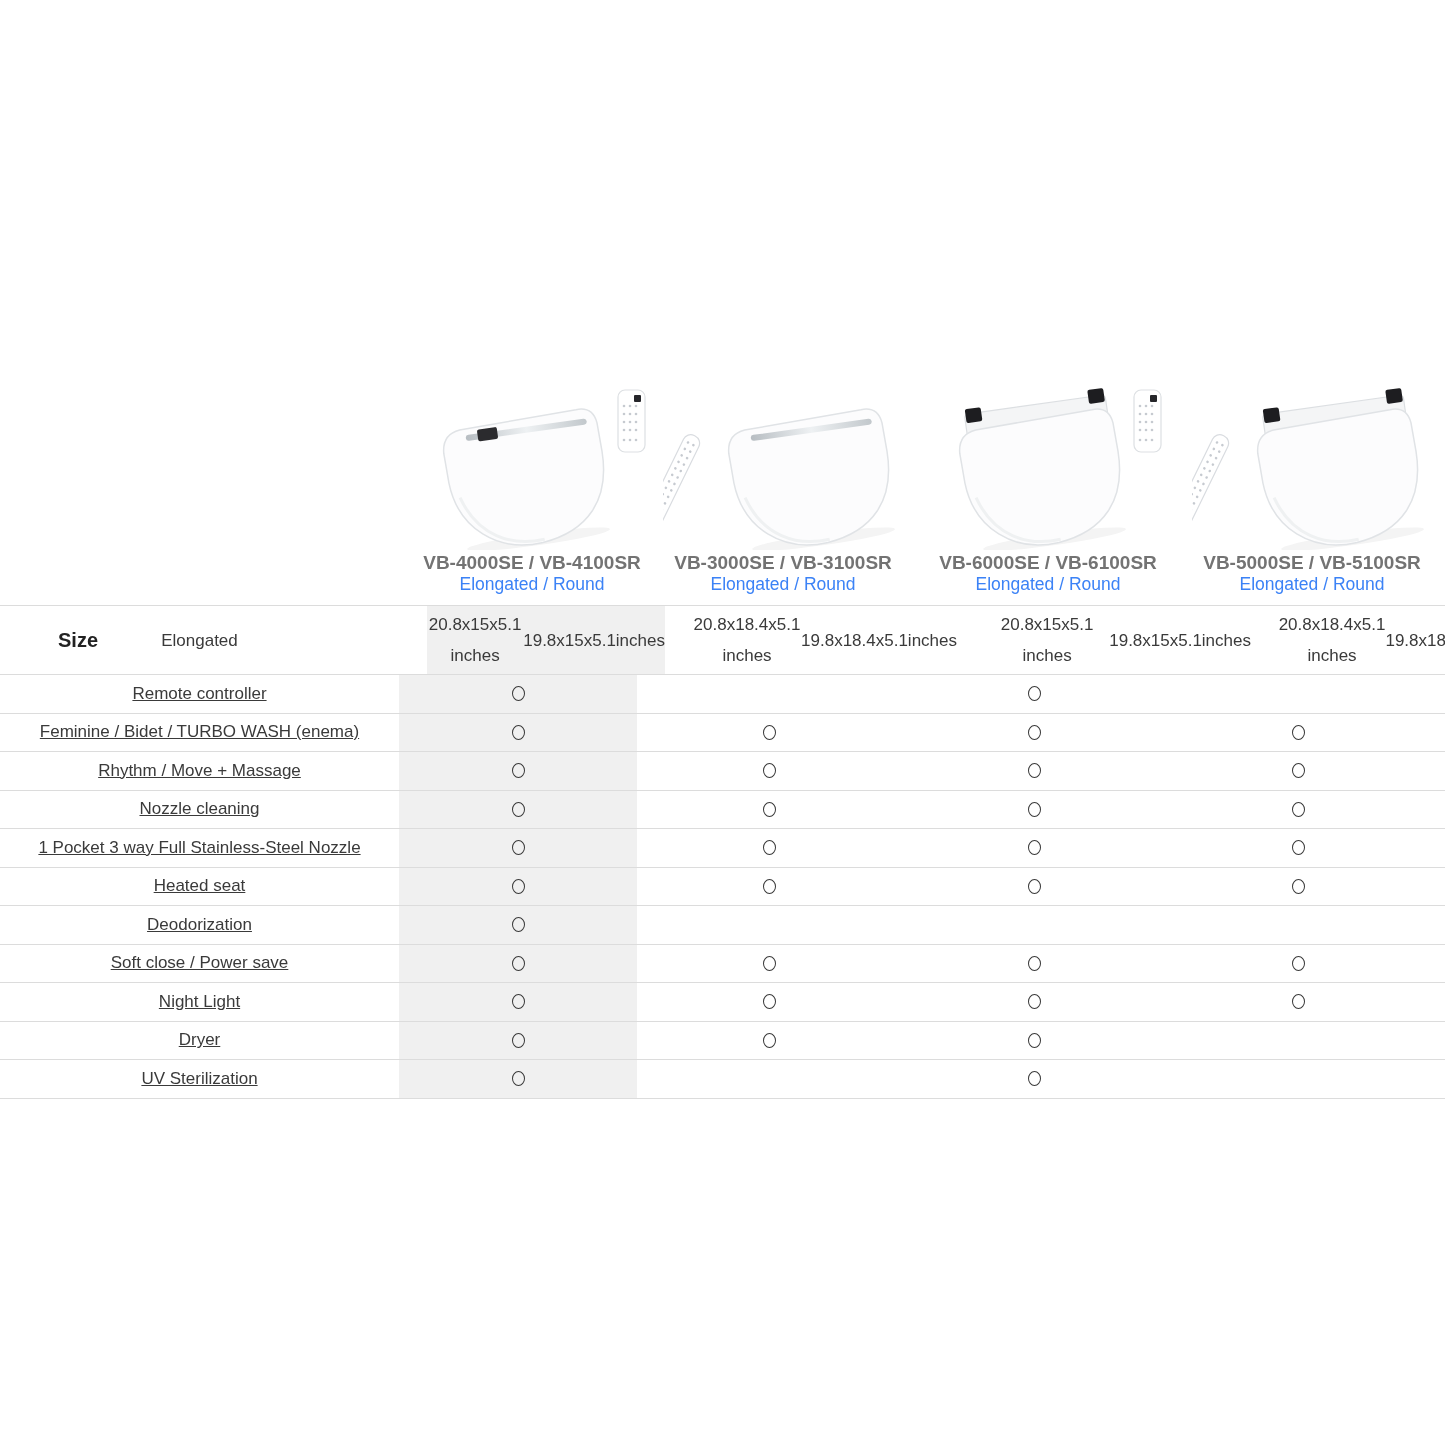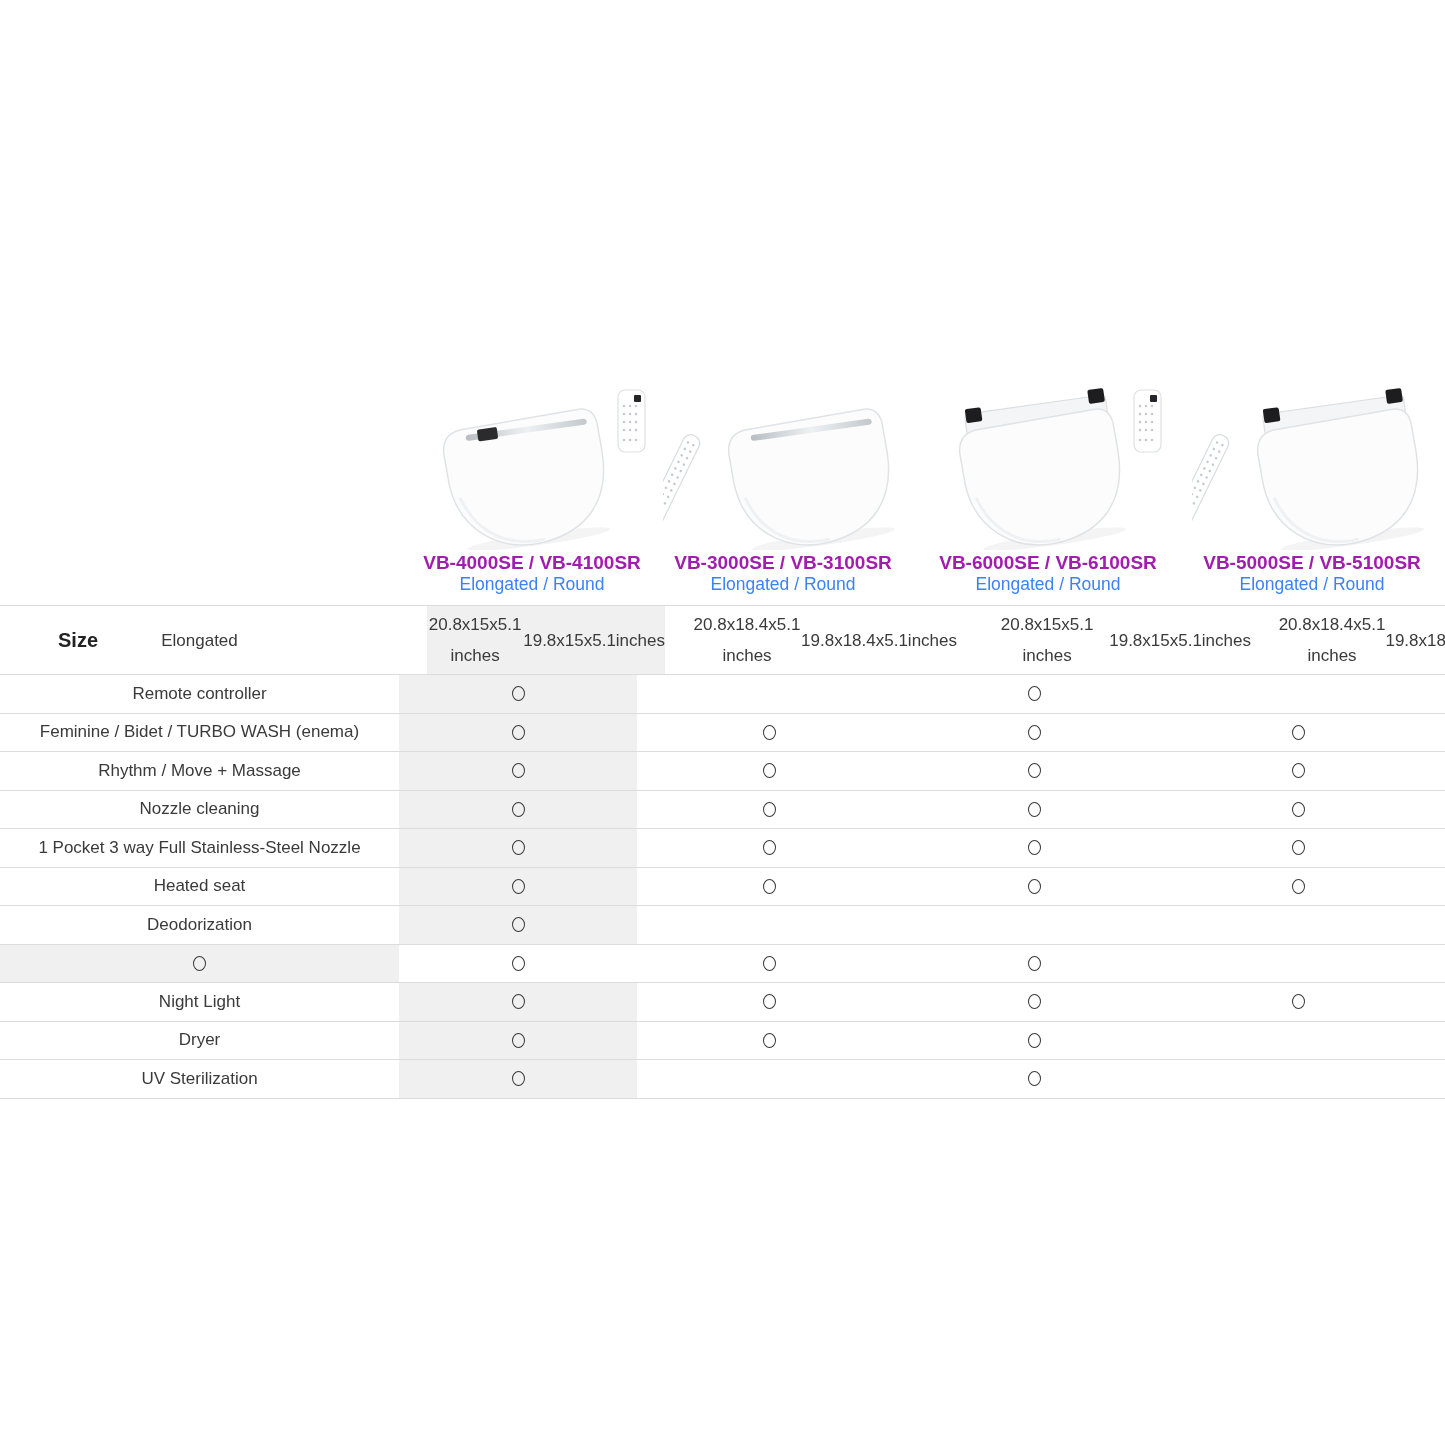--- a/index.html
+++ b/index.html
@@ -19,40 +19,40 @@
     margin-left:14px;
   }
   
   .products-row{margin-top:386px;}
   .product{
     display:flex;flex-direction:column;align-items:center;justify-content:flex-end;
     overflow:visible;
   }
   .product-image{width:240px;height:164px;position:relative;}
   .product-model{
-    font-size:19px;font-weight:bold;color:#a21caf;line-height:23px;
+    font-size:19px;font-weight:bold;color:#737373;line-height:23px;
     white-space:nowrap;text-align:center;margin-top:1px;
   }
   .product-variant{
     font-size:17.5px;color:#3b82f6;line-height:21px;text-align:center;white-space:nowrap;
   }
   
   .ctable{margin-top:10px;}
   .trow{
     display:grid;
     grid-template-columns:399px 238px 264px 266px 262px;
     border-top:1px solid #dcdcdc;
   }
   .trow:last-child{border-bottom:1px solid #dcdcdc;}
   .tcell{
     display:flex;align-items:center;justify-content:center;
     font-size:17px;color:#3a3a3a;text-align:center;
   }
   .tcell.hl{background:#f0f0f0;}
-  .feature-row{height:37.5px;}
+  .feature-row{height:37.5px;text-decoration:underline;}
   .size-row{height:68px;gap:28px;}
   .size-label-cell{position:relative;}
   .size-word{
     position:absolute;left:58px;top:50%;transform:translateY(-50%);
     font-size:20px;font-weight:bold;color:#222;
   }
   .size-sublabels{width:100%;}
   .size-sublabels div,.size-val div{line-height:31px;font-size:17px;}
   .size-val{flex-direction:row;}
   .ring{
@@ -361,20 +361,21 @@
       <div class="trow feature-row">
         <div class="tcell">Deodorization</div>
         <div class="tcell hl">
           <span class="ring" title="O"></span>
         </div>
         <div class="tcell"></div>
         <div class="tcell"></div>
         <div class="tcell"></div>
       </div>
       <div class="trow feature-row">
+        <div class="tcell">Soft close / Power save</div>
         <div class="tcell hl">
           <span class="ring" title="O"></span>
         </div>
         <div class="tcell">
           <span class="ring" title="O"></span>
         </div>
         <div class="tcell">
           <span class="ring" title="O"></span>
         </div>
         <div class="tcell">

